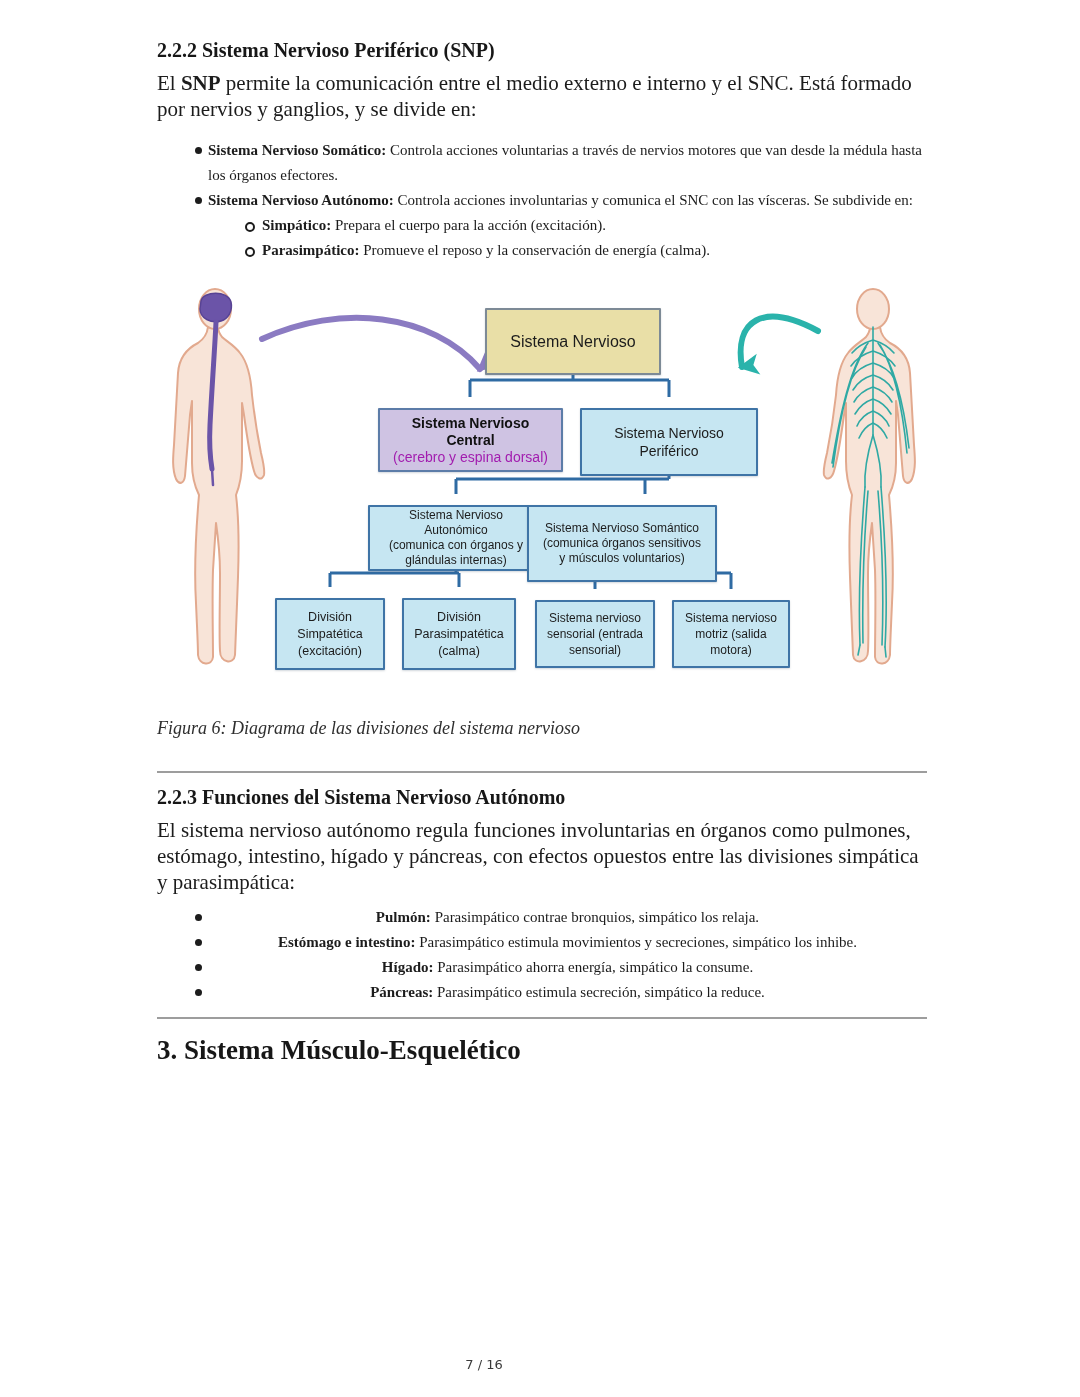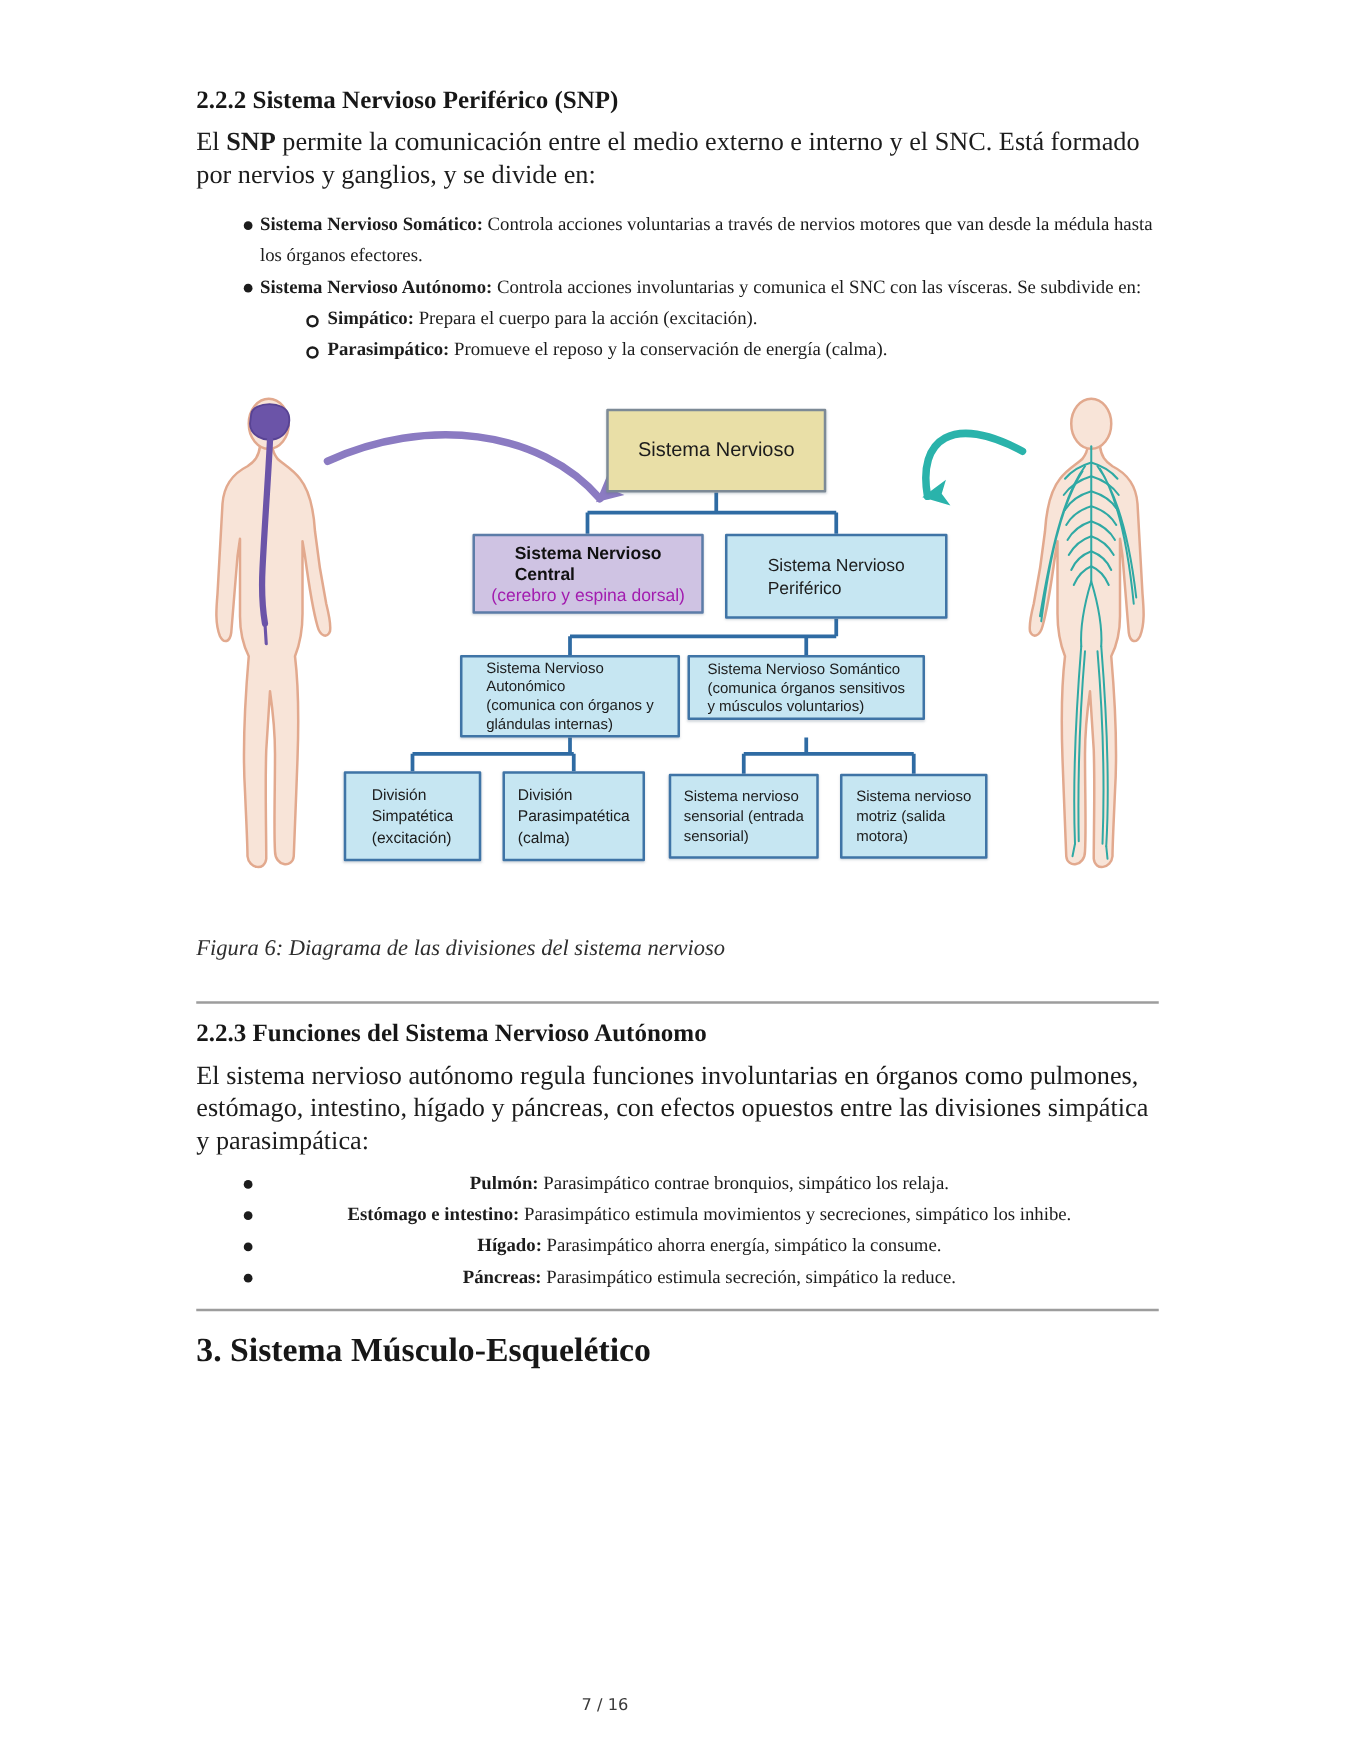--- a/index.html
+++ b/index.html
@@ -1,48 +1,49 @@
 <!DOCTYPE html>
 <html><head>
 <meta charset="utf-8">
 <style>
   html,body{margin:0;padding:0;}
   body{
     width:1080px;height:1397px;position:relative;background:#ffffff;
     font-family:"Liberation Serif", serif;color:#1c1c1c;overflow:hidden;
   }
-  .content{position:absolute;left:157px;top:0;width:770px;padding-top:68px;}
+  .content{position:absolute;left:157px;top:0;width:770px;padding-top:38px;}
   .h-sub{font-size:20px;line-height:24px;font-weight:bold;margin:0 0 8px;color:#171717;}
   .h-main{font-size:27px;line-height:34px;font-weight:bold;margin:0;color:#171717;}
   .para{font-size:21px;line-height:26px;margin:0;color:#1c1c1c;}
   .mb-para1{margin-bottom:16px;}
   .mb-para2{margin-bottom:10px;}
   .blist{margin:0 0 14px;}
   .blist2{margin:0 0 12px;text-align:center;}
   .bitem{position:relative;padding-left:51px;font-size:15px;line-height:25px;color:#1c1c1c;}
   .bitem.sub{padding-left:105px;}
   .marker-disc{position:absolute;left:38px;top:9px;width:7px;height:7px;border-radius:50%;background:#1c1c1c;}
   .marker-circ{position:absolute;left:88px;top:9px;width:6px;height:6px;border-radius:50%;border:2px solid #1c1c1c;background:#fff;}
   .term{font-weight:bold;}
   .figure{position:relative;width:790px;height:410px;margin:0 0 30px;margin-left:-7px;}
   .figure svg{position:absolute;left:0;top:0;}
   .dbox{
     position:absolute;box-sizing:border-box;display:flex;flex-direction:column;
-    align-items:center;justify-content:center;
+    align-items:center;justify-content:center;text-align:center;
     font-family:"Liberation Sans", sans-serif;white-space:pre-line;
     border:2px solid #3f74a6;background:#c6e6f2;border-radius:1px;
     box-shadow:0 1px 2px rgba(80,100,120,.25);
+    margin-top:11px;
   }
   .dbox .t-bold{font-weight:bold;color:#111;}
   .dbox .t-reg{font-weight:normal;color:#a21caf;}
   .box-root{left:335px;top:20px;width:176px;height:67px;background:#e9dfa7;border-color:#7d8a96;font-size:16px;}
   .box-snc{left:228px;top:120px;width:185px;height:64px;background:#cfc3e3;border-color:#5c7ca8;font-size:14px;line-height:17px;}
   .box-snp{left:430px;top:120px;width:178px;height:68px;font-size:14px;line-height:18px;}
   .box-auto{left:218px;top:217px;width:176px;height:66px;font-size:12px;line-height:15px;}
-  .box-soma{left:400px;top:217px;width:190px;height:52px;font-size:12px;line-height:15px;}
+  .box-soma{left:377px;top:217px;width:190px;height:77px;font-size:12px;line-height:15px;}
   .box-simp{left:125px;top:310px;width:110px;height:72px;font-size:12.5px;line-height:17px;}
   .box-para{left:252px;top:310px;width:114px;height:72px;font-size:12.5px;line-height:17px;}
   .box-sens{left:385px;top:312px;width:120px;height:68px;font-size:12px;line-height:16px;}
   .box-motr{left:522px;top:312px;width:118px;height:68px;font-size:12px;line-height:16px;}
   .caption{font-size:18px;line-height:22px;font-style:italic;color:#2e2e2e;margin:0 0 32px;}
   .rule{border:none;border-top:2px solid #9d9d9d;margin:0 0 12px;height:0;}
   .rule2{margin-bottom:14px;}
   .footer{
     position:absolute;left:0;bottom:25px;width:968px;text-align:center;
     font-family:"DejaVu Sans", sans-serif;font-size:13px;color:#3a3a3a;

